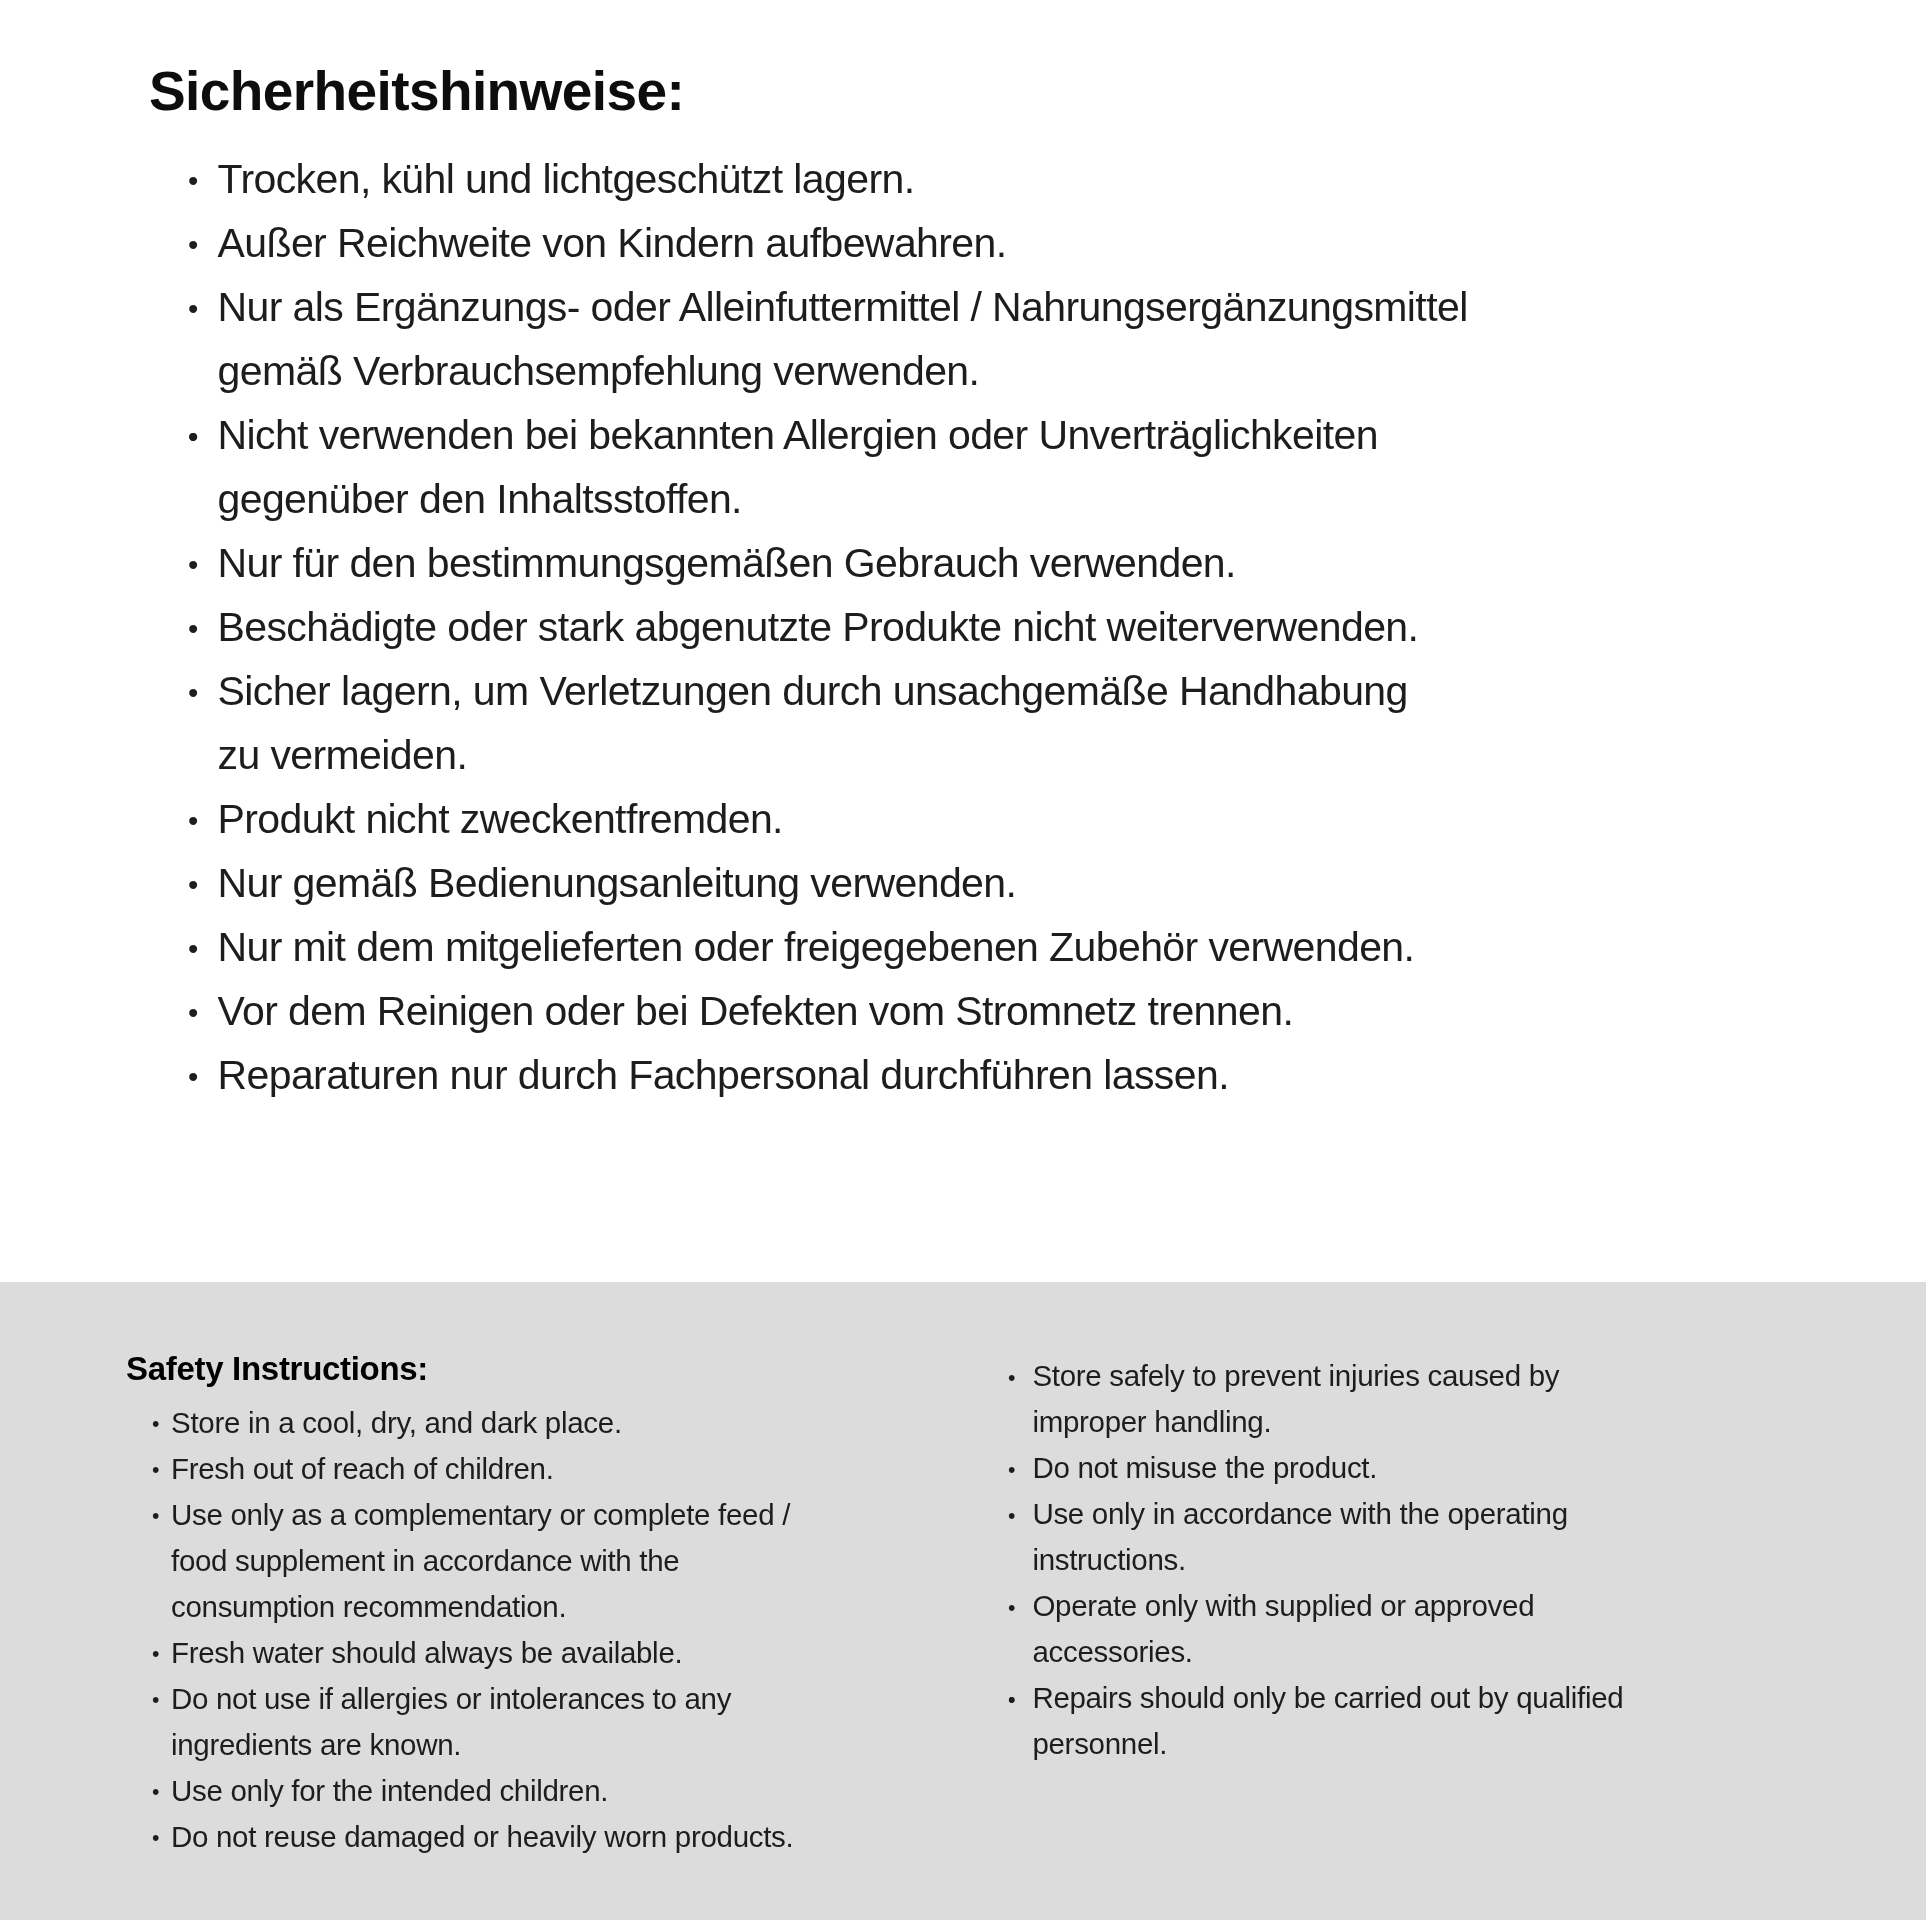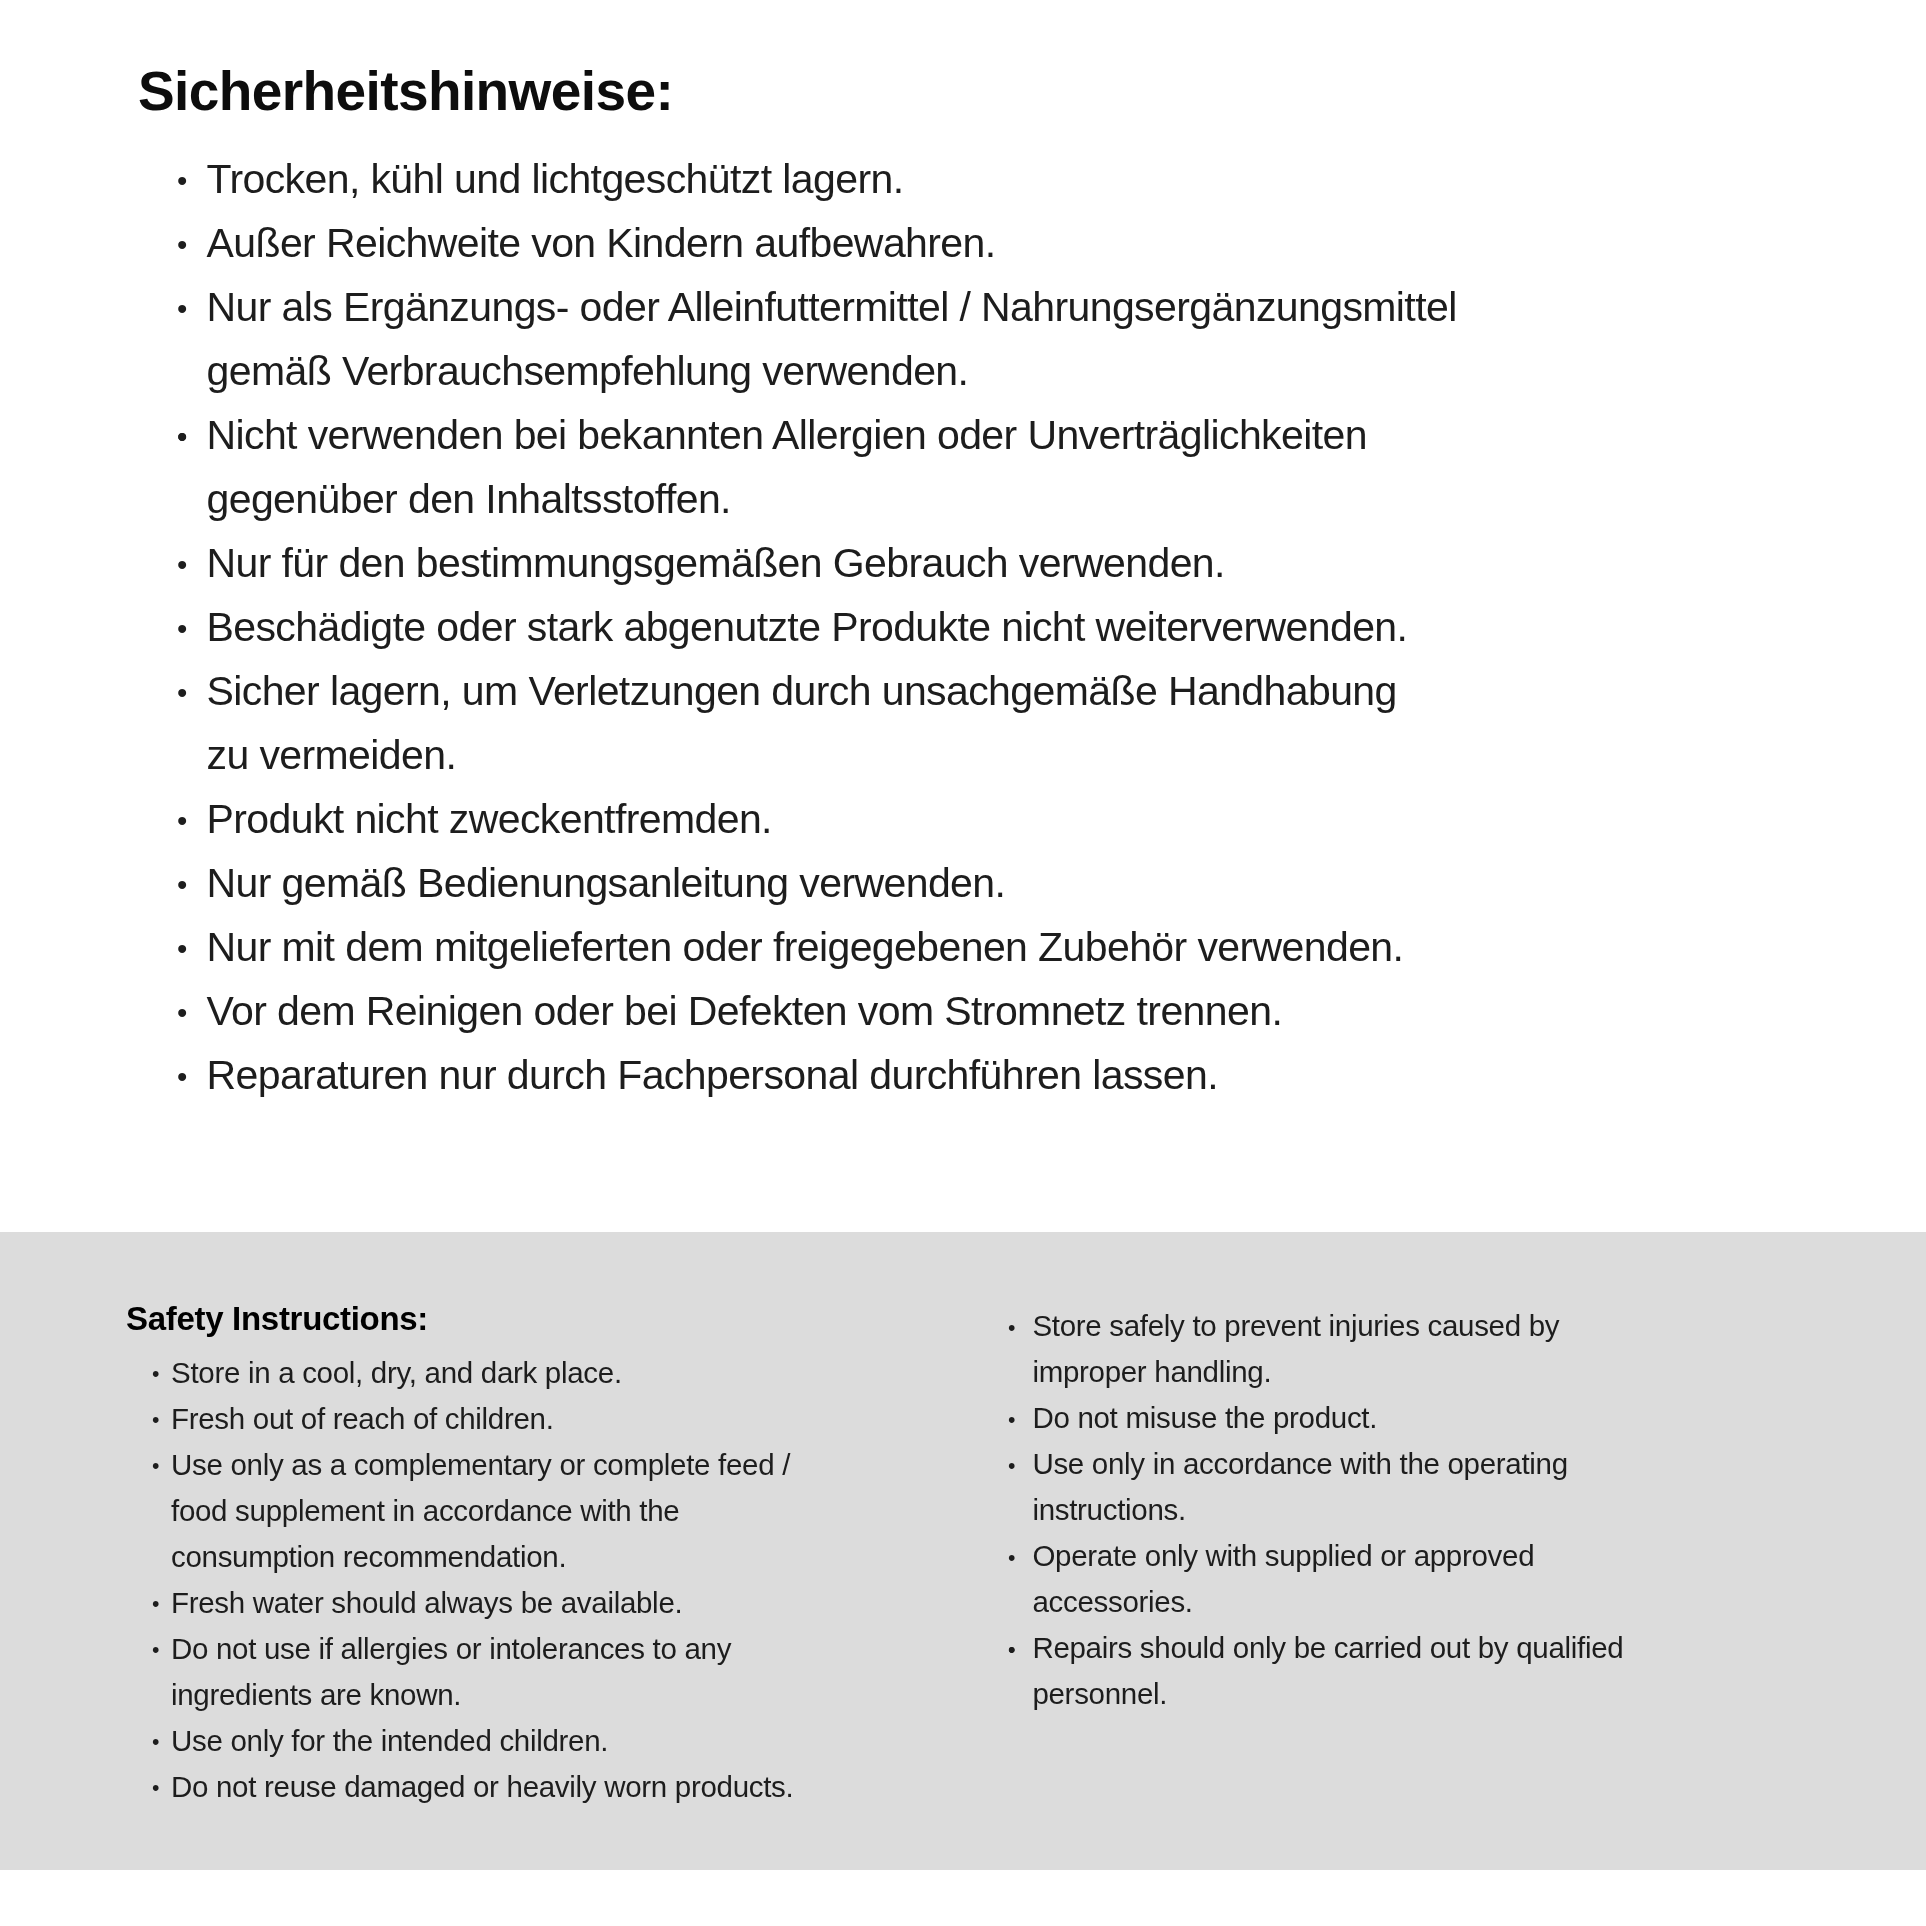--- a/index.html
+++ b/index.html
@@ -13,21 +13,21 @@
     height: 1926px;
     background: #ffffff;
     overflow: hidden;
     font-family: "Liberation Sans", "DejaVu Sans", sans-serif;
   }
 
   
   .de-section {
     position: absolute;
     top: 58px;
-    left: 138px;
+    left: 149px;
     width: 1734px;
   }
   .de-title {
     margin: 0;
     font-size: 55px;
     line-height: 1.2;
     font-weight: bold;
     color: #0d0d0d;
     letter-spacing: -0.6px;
   }
@@ -42,21 +42,21 @@
   }
   ul.de-list li {
     position: relative;
     margin-left: 39px;
     padding-left: 29.5px;
   }
 
   
   .en-section {
     position: absolute;
-    top: 1232px;
+    top: 1282px;
     left: 0;
     width: 1926px;
     height: 638px;
     background: #dcdcdc;
   }
   .en-col-left {
     position: absolute;
     top: 67px;
     left: 126px;
     width: 873px;

